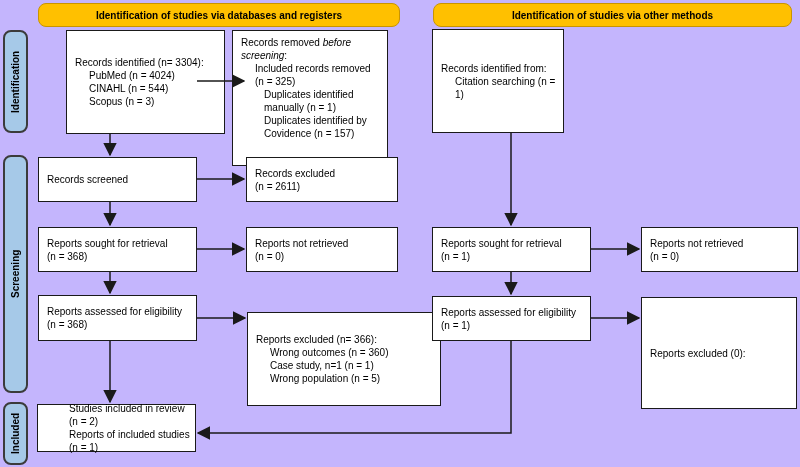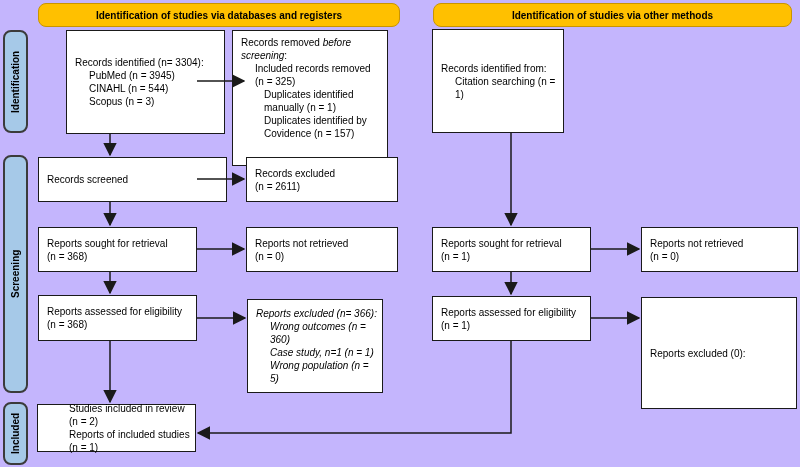--- a/index.html
+++ b/index.html
@@ -31,26 +31,26 @@
     position:absolute; background:#fff;
     border:1.5px solid var(--box-border,#1A1A1A); box-sizing:border-box;
     padding:3px 4px 3px 8px; display:flex; flex-direction:column;
     justify-content:center;
   }
   .fbox.top { justify-content:flex-start; padding-top:5px; }
   .ind1 { padding-left:14px; }
   .ind2 { padding-left:23px; }
   .box-a { left:38px;  top:30px;  width:159px; height:104px;margin-left:28px; }
   .box-b { left:232px; top:30px;  width:156px; height:136px; }
-  .box-c { left:38px;  top:157px; width:189px; height:45px; }
+  .box-c { left:38px;  top:157px; width:159px; height:45px; }
   .box-d { left:246px; top:157px; width:152px; height:45px; }
   .box-e { left:38px;  top:227px; width:159px; height:45px; }
   .box-f { left:246px; top:227px; width:152px; height:45px; }
   .box-g { left:38px;  top:295px; width:159px; height:46px; }
-  .box-h { left:247px; top:299px; width:136px; height:94px;font-style:italic; }
+  .box-h { left:247px; top:312px; width:194px; height:94px; }
   .box-i { left:37px;  top:404px; width:159px; height:48px;padding-left:31px; }
   .box-j { left:432px; top:29px;  width:132px; height:104px; }
   .box-k { left:432px; top:227px; width:159px; height:45px; }
   .box-l { left:641px; top:227px; width:157px; height:45px; }
   .box-m { left:432px; top:296px; width:159px; height:45px; }
   .box-n { left:641px; top:297px; width:156px; height:112px; }
   .arrows { position:absolute; left:0; top:0; width:800px; height:467px; pointer-events:none; }
   .arrow { stroke:var(--arrow,#1A1A1A); stroke-width:1.5; fill:none; }
 </style>
 </head>
@@ -70,21 +70,21 @@
   </div>
   <div class="side-label side-screening">
     <span>Screening</span>
   </div>
   <div class="side-label side-included">
     <span>Included</span>
   </div>
 
   <div class="fbox box-a">
     <div>Records identified (n= 3304):</div>
-    <div class="ind1">PubMed (n = 3945)</div>
+    <div class="ind1">PubMed (n = 4024)</div>
     <div class="ind1">CINAHL (n = 544)</div>
     <div class="ind1">Scopus (n = 3)</div>
   </div>
 
   <div class="fbox box-b top">
     <div><span>Records removed </span><i>before</i></div>
     <div><i>screening</i><span>:</span></div>
     <div class="ind1">Included records removed</div>
     <div class="ind1">(n = 325)</div>
     <div class="ind2">Duplicates identified</div>

